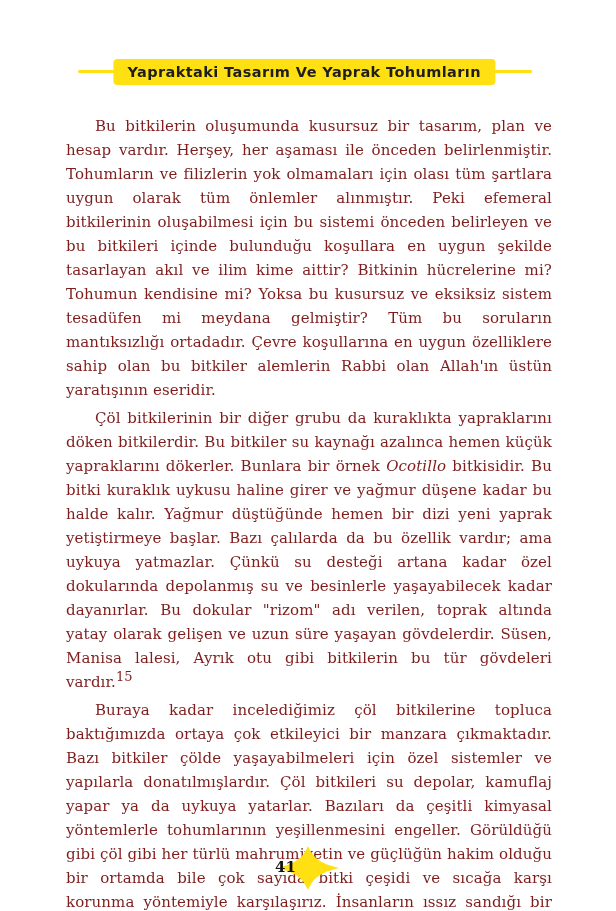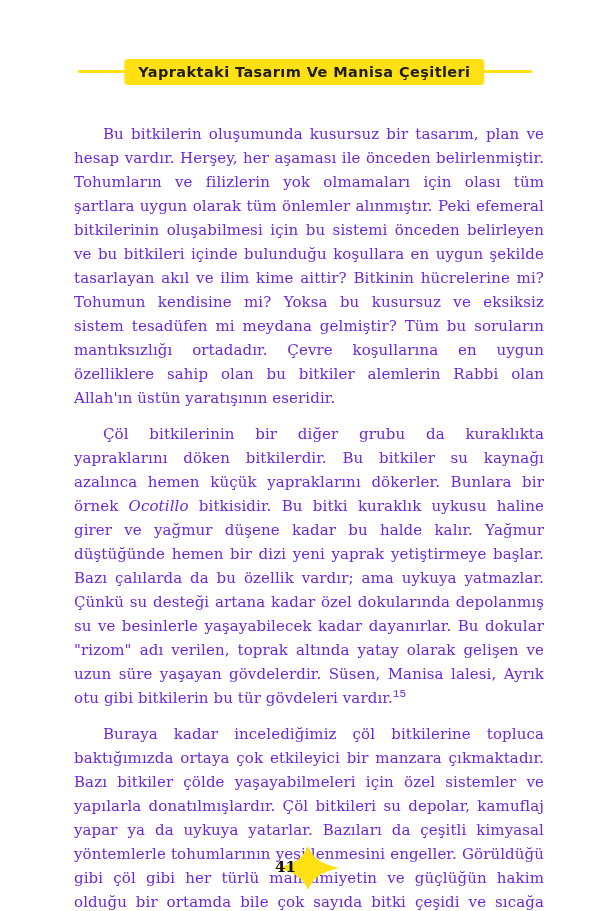--- a/index.html
+++ b/index.html
@@ -44,35 +44,34 @@
   }
 
   
   .page-body {
     position: absolute;
     top: 110px;
     left: 62px;
     width: 494px;
   }
   .para {
-    margin: 12px;
+    margin: 4px;
     text-align: justify;
     text-indent: 29px;
     font-size: 15px;
     line-height: 24px;
-    color: #6d28d9;
+    color: #7f1d1d;
     letter-spacing: 0.1px;
   }
   .para.last { margin-top: 3px; }
   .para em { }
   .fn-marker {
-    font-size: 11px;
+    font-size: 13px;
     vertical-align: super;
     line-height: 0;
-    font-family: Liberation Mono, monospace;
   }
 
   
   .page-footer {
     position: absolute;
     left: 50%;
     bottom: 20px;
     transform: translateX(-50%);
     width: 66px;
     height: 46px;
@@ -91,21 +90,21 @@
   }
 </style>
 </head>
 <body>
 
 <div class="page">
 
   <header class="chapter-header">
     <div class="header-rule"></div>
     <div class="header-banner">
-      <span>Yapraktaki Tasarım Ve Manisa Çeşitleri</span>
+      <span>Yapraktaki Tasarım Ve Yaprak Tohumların</span>
     </div>
   </header>
 
   <main class="page-body">
     <p class="para">Bu bitkilerin oluşumunda kusursuz bir tasarım, plan ve hesap vardır. Herşey, her aşaması ile önceden belirlenmiştir. Tohumların ve filizlerin yok olmamaları için olası tüm şartlara uygun olarak tüm önlemler alınmıştır. Peki efemeral bitkilerinin oluşabilmesi için bu sistemi önceden belirleyen ve bu bitkileri içinde bulunduğu koşullara en uygun şekilde tasarlayan akıl ve ilim kime aittir? Bitkinin hücrelerine mi? Tohumun kendisine mi? Yoksa bu kusursuz ve eksiksiz sistem tesadüfen mi meydana gelmiştir? Tüm bu soruların mantıksızlığı ortadadır. Çevre koşullarına en uygun özelliklere sahip olan bu bitkiler alemlerin Rabbi olan Allah'ın üstün yaratışının eseridir.</p>
     <p class="para"><span>Çöl bitkilerinin bir diğer grubu da kuraklıkta yapraklarını döken bitkilerdir. Bu bitkiler su kaynağı azalınca hemen küçük yapraklarını dökerler. Bunlara bir örnek </span><em>Ocotillo</em><span> bitkisidir. Bu bitki kuraklık uykusu haline girer ve yağmur düşene kadar bu halde kalır. Yağmur düştüğünde hemen bir dizi yeni yaprak yetiştirmeye başlar. Bazı çalılarda da bu özellik vardır; ama uykuya yatmazlar. Çünkü su desteği artana kadar özel dokularında depolanmış su ve besinlerle yaşayabilecek kadar dayanırlar. Bu dokular "rizom" adı verilen, toprak altında yatay olarak gelişen ve uzun süre yaşayan gövdelerdir. Süsen, Manisa lalesi, Ayrık otu gibi bitkilerin bu tür gövdeleri vardır.</span><sup class="fn-marker">15</sup></p>
     <p class="para last">Buraya kadar incelediğimiz çöl bitkilerine topluca baktığımızda ortaya çok etkileyici bir manzara çıkmaktadır. Bazı bitkiler çölde yaşayabilmeleri için özel sistemler ve yapılarla donatılmışlardır. Çöl bitkileri su depolar, kamuflaj yapar ya da uykuya yatarlar. Bazıları da çeşitli kimyasal yöntemlerle tohumlarının yeşillenmesini engeller. Görüldüğü gibi çöl gibi her türlü mahrumiyetin ve güçlüğün hakim olduğu bir ortamda bile çok sayıda bitki çeşidi ve sıcağa karşı korunma yöntemiyle karşılaşırız. İnsanların ıssız sandığı bir ortamdaki bu bitkiler, üstün tasarımlarıyla Allah'ın sonsuz ilmini ve sanatını bir kez daha göstermektedir.</p>
   </main>
 
   <footer class="page-footer">

